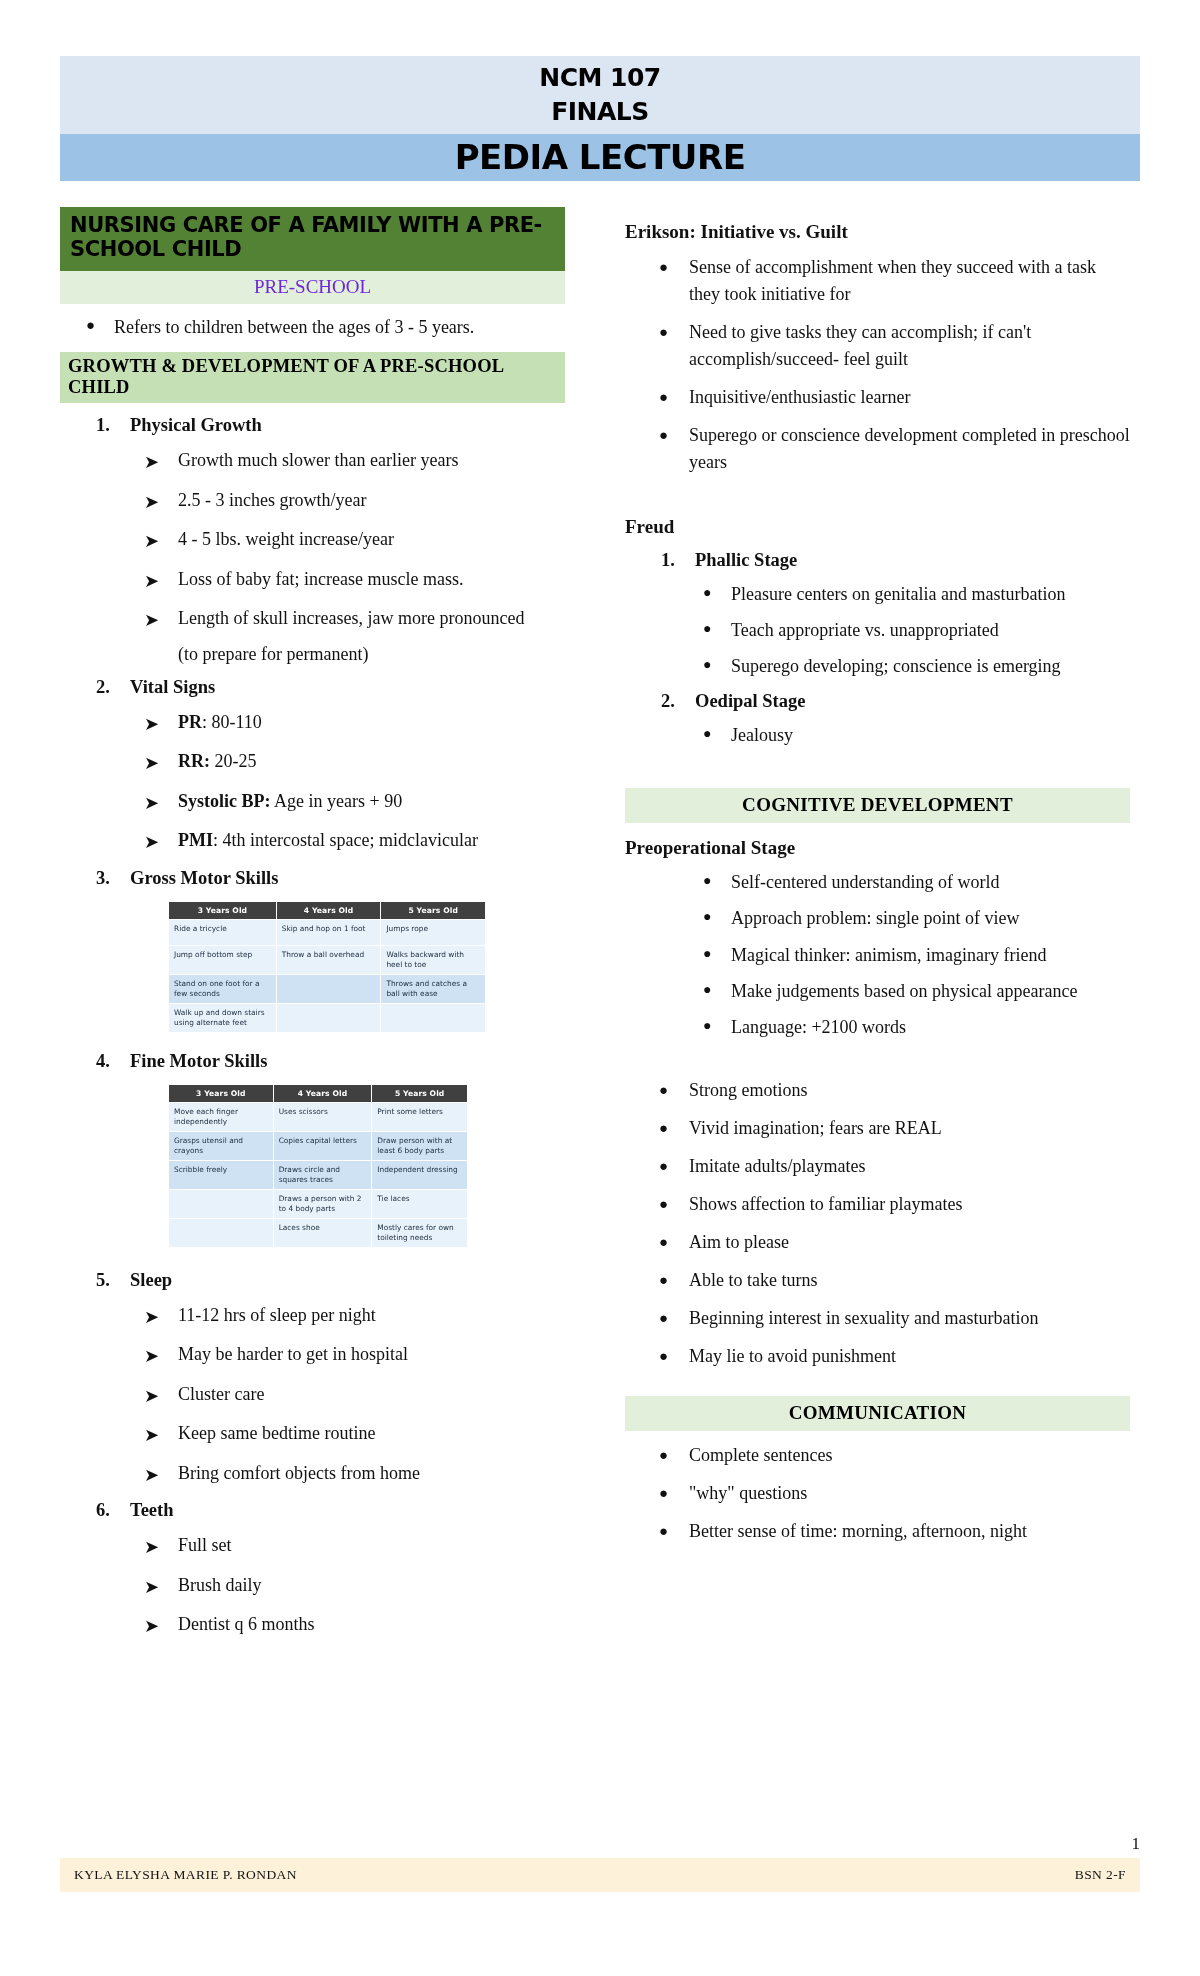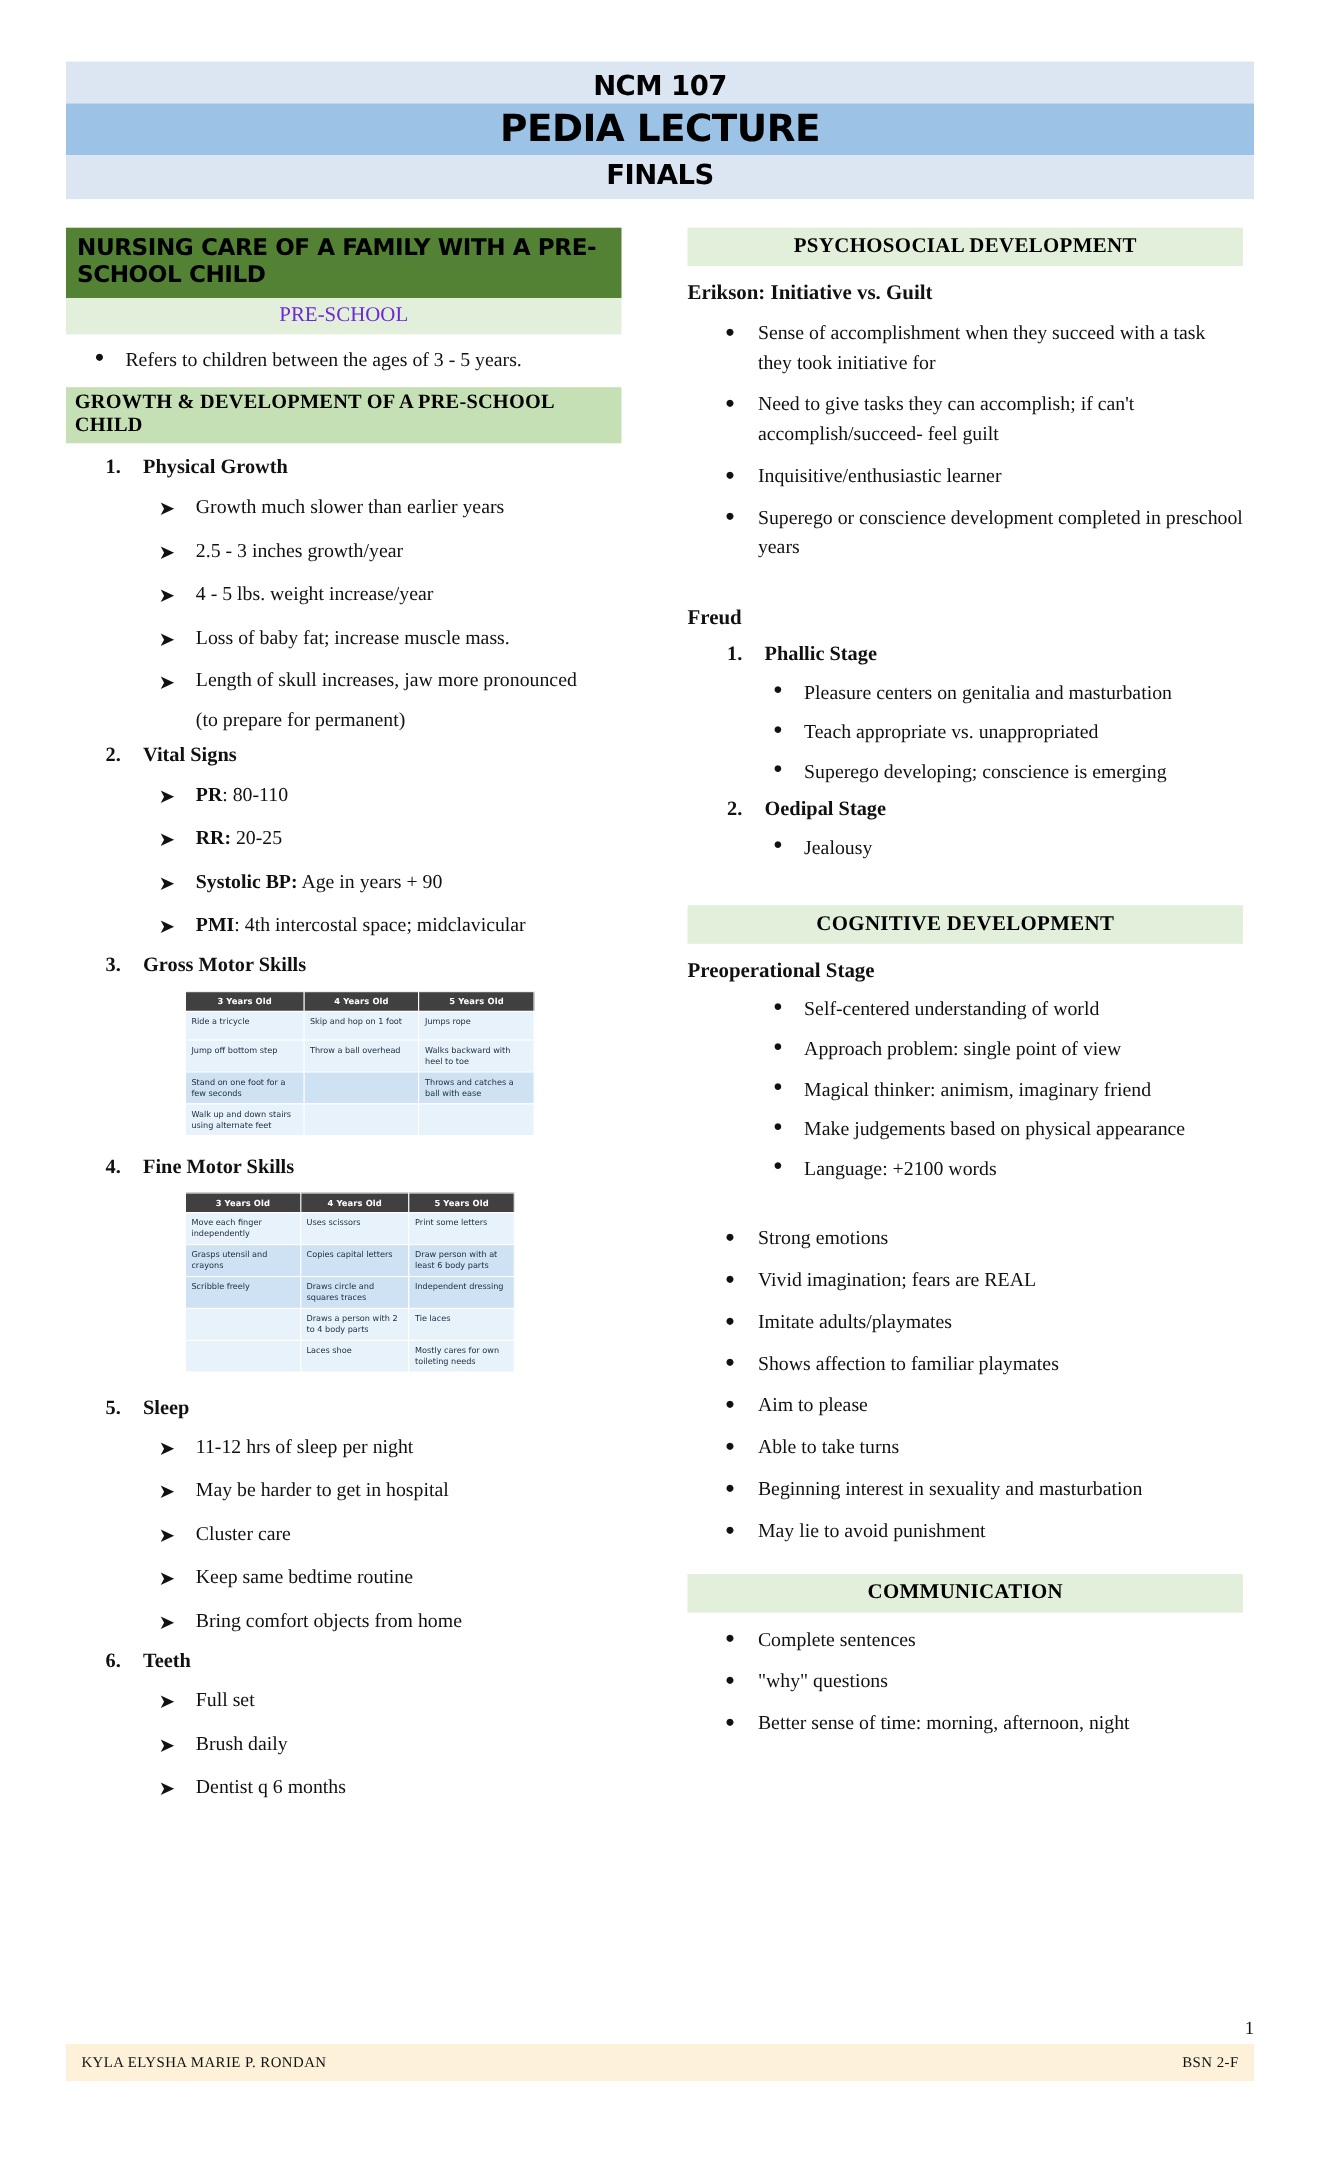--- a/index.html
+++ b/index.html
@@ -116,22 +116,22 @@
   }
   .bold { font-weight:bold; }
 </style>
 </head>
 <body>
 
 <div class="page">
 
   <div class="titleblock">
     <div class="tbar tbar-1">NCM 107</div>
+    <div class="tbar tbar-3">FINALS</div>
     <div class="tbar tbar-2">PEDIA LECTURE</div>
-    <div class="tbar tbar-3">FINALS</div>
   </div>
 
   <div class="cols">
 
     <div class="col-left">
 
       <div class="greenbanner">NURSING CARE OF A FAMILY WITH A PRE-SCHOOL CHILD</div>
       <div class="subbar">PRE-SCHOOL</div>
 
       <div class="b1">
@@ -309,21 +309,20 @@
       </div>
       <div class="arrow">
         <span class="ar">➤</span>
         <span class="at">Dentist q 6 months</span>
       </div>
 
     </div>
 
     <div class="col-right">
 
-      <div class="rsectionbar">PSYCHOSOCIAL DEVELOPMENT</div>
       <div class="rhead">Erikson: Initiative vs. Guilt</div>
 
       <div class="rbul">
         <span class="dot">●</span>
         <span class="txt">Sense of accomplishment when they succeed with a task they took initiative for</span>
       </div>
       <div class="rbul">
         <span class="dot">●</span>
         <span class="txt">Need to give tasks they can accomplish; if can't accomplish/succeed- feel guilt</span>
       </div>

